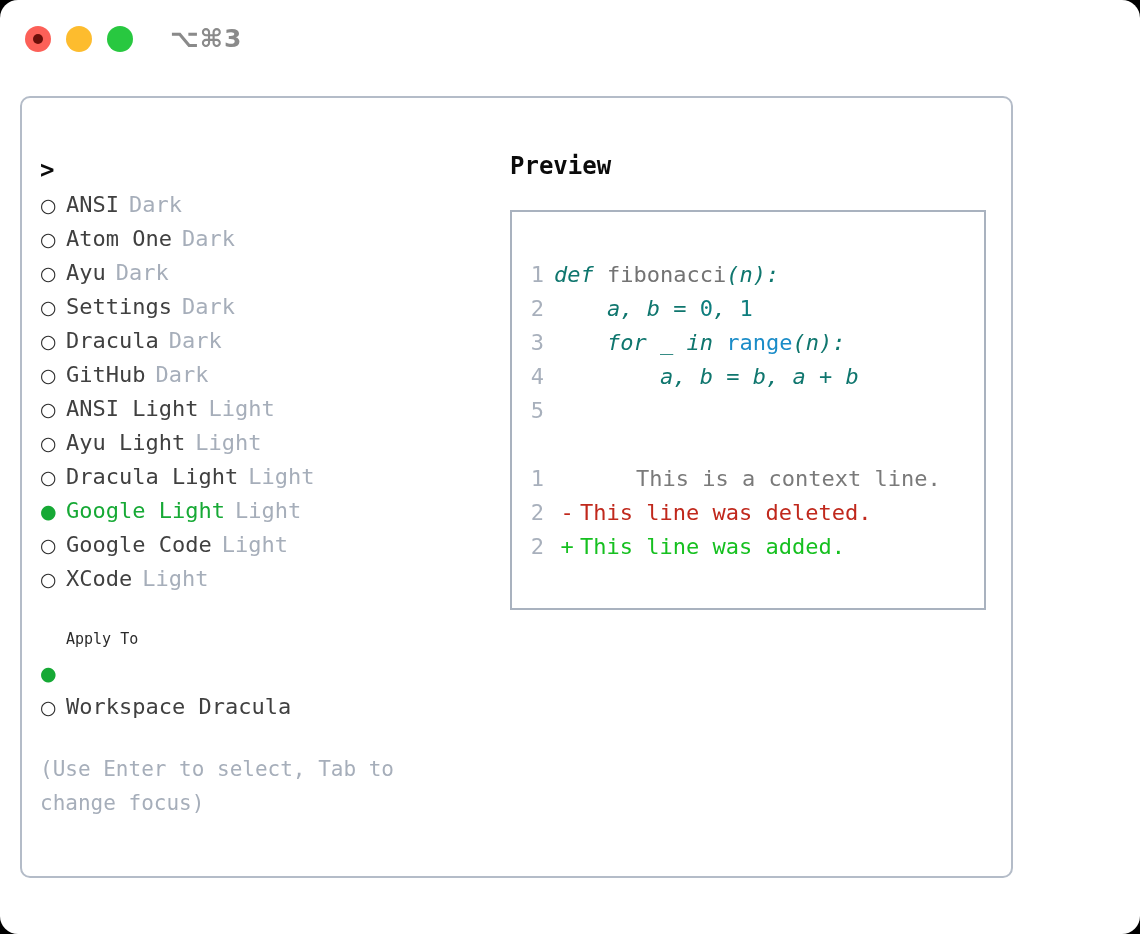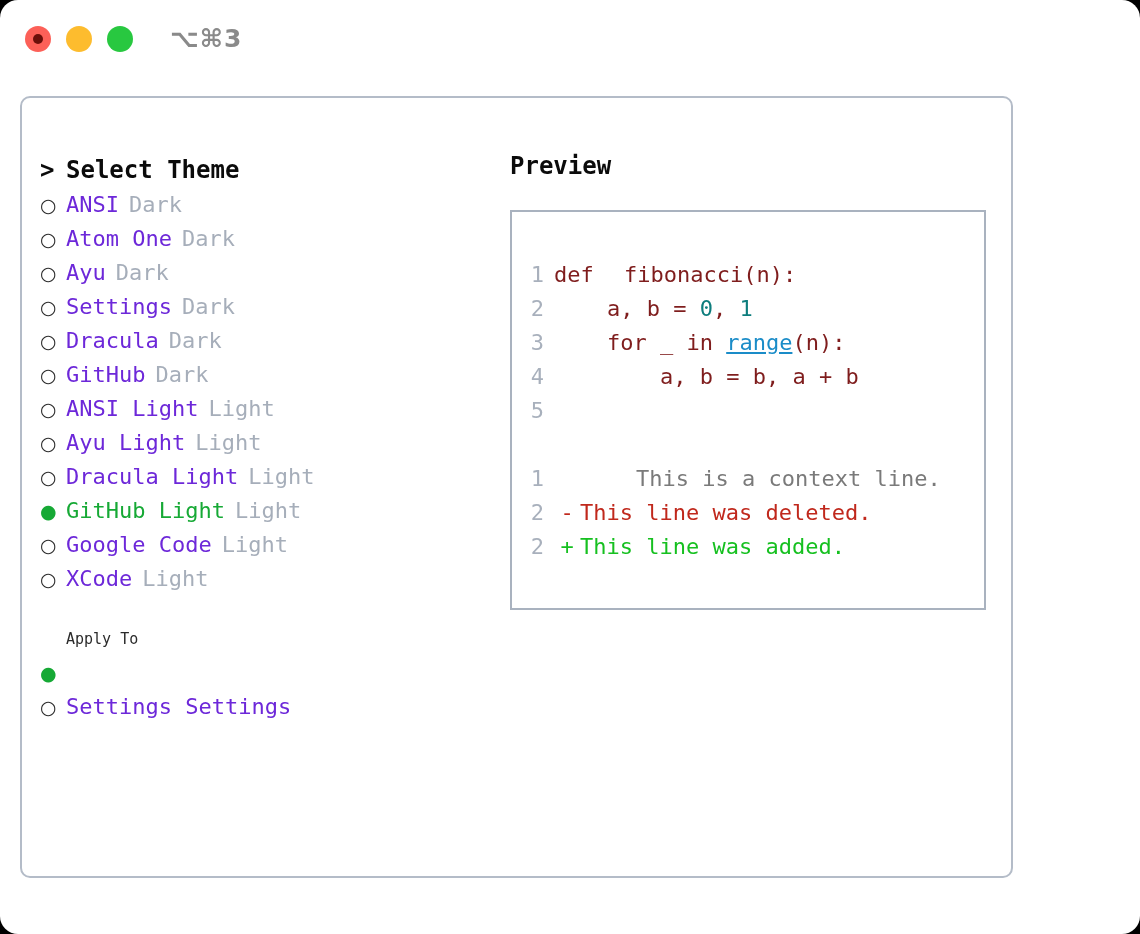--- a/index.html
+++ b/index.html
@@ -89,21 +89,21 @@
     white-space: nowrap;
   }
   .marker {
     width: 26px;
     flex: 0 0 26px;
     font-family: "DejaVu Sans", sans-serif;
     font-size: 19px;
     color: #2b2b2b;
   }
   .marker.sel { color: #16a935; }
-  .label { color: #6d28d9; }
+  .label { color: #404040; }
   .label.sel { color: #16a935; }
   .cat {
     color: #a6aeba;
     margin-left: 10px;
   }
   #section-title {
     font-size: 24px;
     font-weight: 700;
     color: #0b0b0b;
     height: 36px;
@@ -161,24 +161,24 @@
     white-space: pre;
   }
   .lno {
     width: 42px;
     flex: 0 0 42px;
     text-align: right;
     color: #a8b0bc;
     padding-right: 10px;
     box-sizing: border-box;
   }
-  .ctext { color: #7f1d1d; }
-  .tok-fn  { color: #7f1d1d; margin-left: 17px; }
+  .ctext { color: #0f766e; font-style: italic; }
+  .tok-fn  { color: #737373; }
   .tok-num { color: #0d7d7d; }
-  .tok-bi  { color: #1a8cc8; text-decoration: underline; }
+  .tok-bi  { color: #1a8cc8; }
   .diff-gap { height: 34px; }
   .dmark {
     width: 26px;
     flex: 0 0 26px;
     text-align: center;
   }
   .d-ctx { color: #7a7a7a; margin-left: 28px; }
   .d-del { color: #c0281c; }
   .d-add { color: #16c020; }
 </style>
@@ -194,21 +194,20 @@
     <div class="tl-dot" id="tl-green"></div>
     <div id="shortcut">⌥⌘3</div>
   </div>
 
   <div id="panel">
 
     <div id="left-col">
 
       <div id="section-title">
         <span class="caret">&gt;</span>
-        <span>Select Theme</span>
       </div>
 
       <div id="theme-list">
           <div class="row">
             <span class="marker">○</span>
             <span class="label">ANSI</span>
             <span class="cat">Dark</span>
           </div>
           <div class="row">
             <span class="marker">○</span>
@@ -245,21 +244,21 @@
             <span class="label">Ayu Light</span>
             <span class="cat">Light</span>
           </div>
           <div class="row">
             <span class="marker">○</span>
             <span class="label">Dracula Light</span>
             <span class="cat">Light</span>
           </div>
           <div class="row">
             <span class="marker sel">●</span>
-            <span class="label sel">GitHub Light</span>
+            <span class="label sel">Google Light</span>
             <span class="cat">Light</span>
           </div>
           <div class="row">
             <span class="marker">○</span>
             <span class="label">Google Code</span>
             <span class="cat">Light</span>
           </div>
           <div class="row">
             <span class="marker">○</span>
             <span class="label">XCode</span>
@@ -270,24 +269,25 @@
       <div class="spacer-sm"></div>
 
       <div class="apply-header">Apply To</div>
 
       <div id="apply-list">
           <div class="row">
             <span class="marker sel">●</span>
           </div>
           <div class="row">
             <span class="marker">○</span>
-            <span class="label">Settings Settings</span>
+            <span class="label">Workspace Dracula</span>
           </div>
         </div>
 
+      <div id="hint">(Use Enter to select, Tab to change focus)</div>
     </div>
 
     <div id="right-col">
       <div id="preview-title">Preview</div>
       <div id="preview-box">
         <div id="code-block">
             <div class="code-line"><span class="lno">1</span><span class="ctext">def </span><span class="tok-fn">fibonacci</span><span class="ctext">(n):</span></div>
             <div class="code-line"><span class="lno">2</span><span class="ctext">    a, b = </span><span class="tok-num">0</span><span class="ctext">, </span><span class="tok-num">1</span></div>
             <div class="code-line"><span class="lno">3</span><span class="ctext">    for _ in </span><span class="tok-bi">range</span><span class="ctext">(n):</span></div>
             <div class="code-line"><span class="lno">4</span><span class="ctext">        a, b = b, a + b</span></div>

